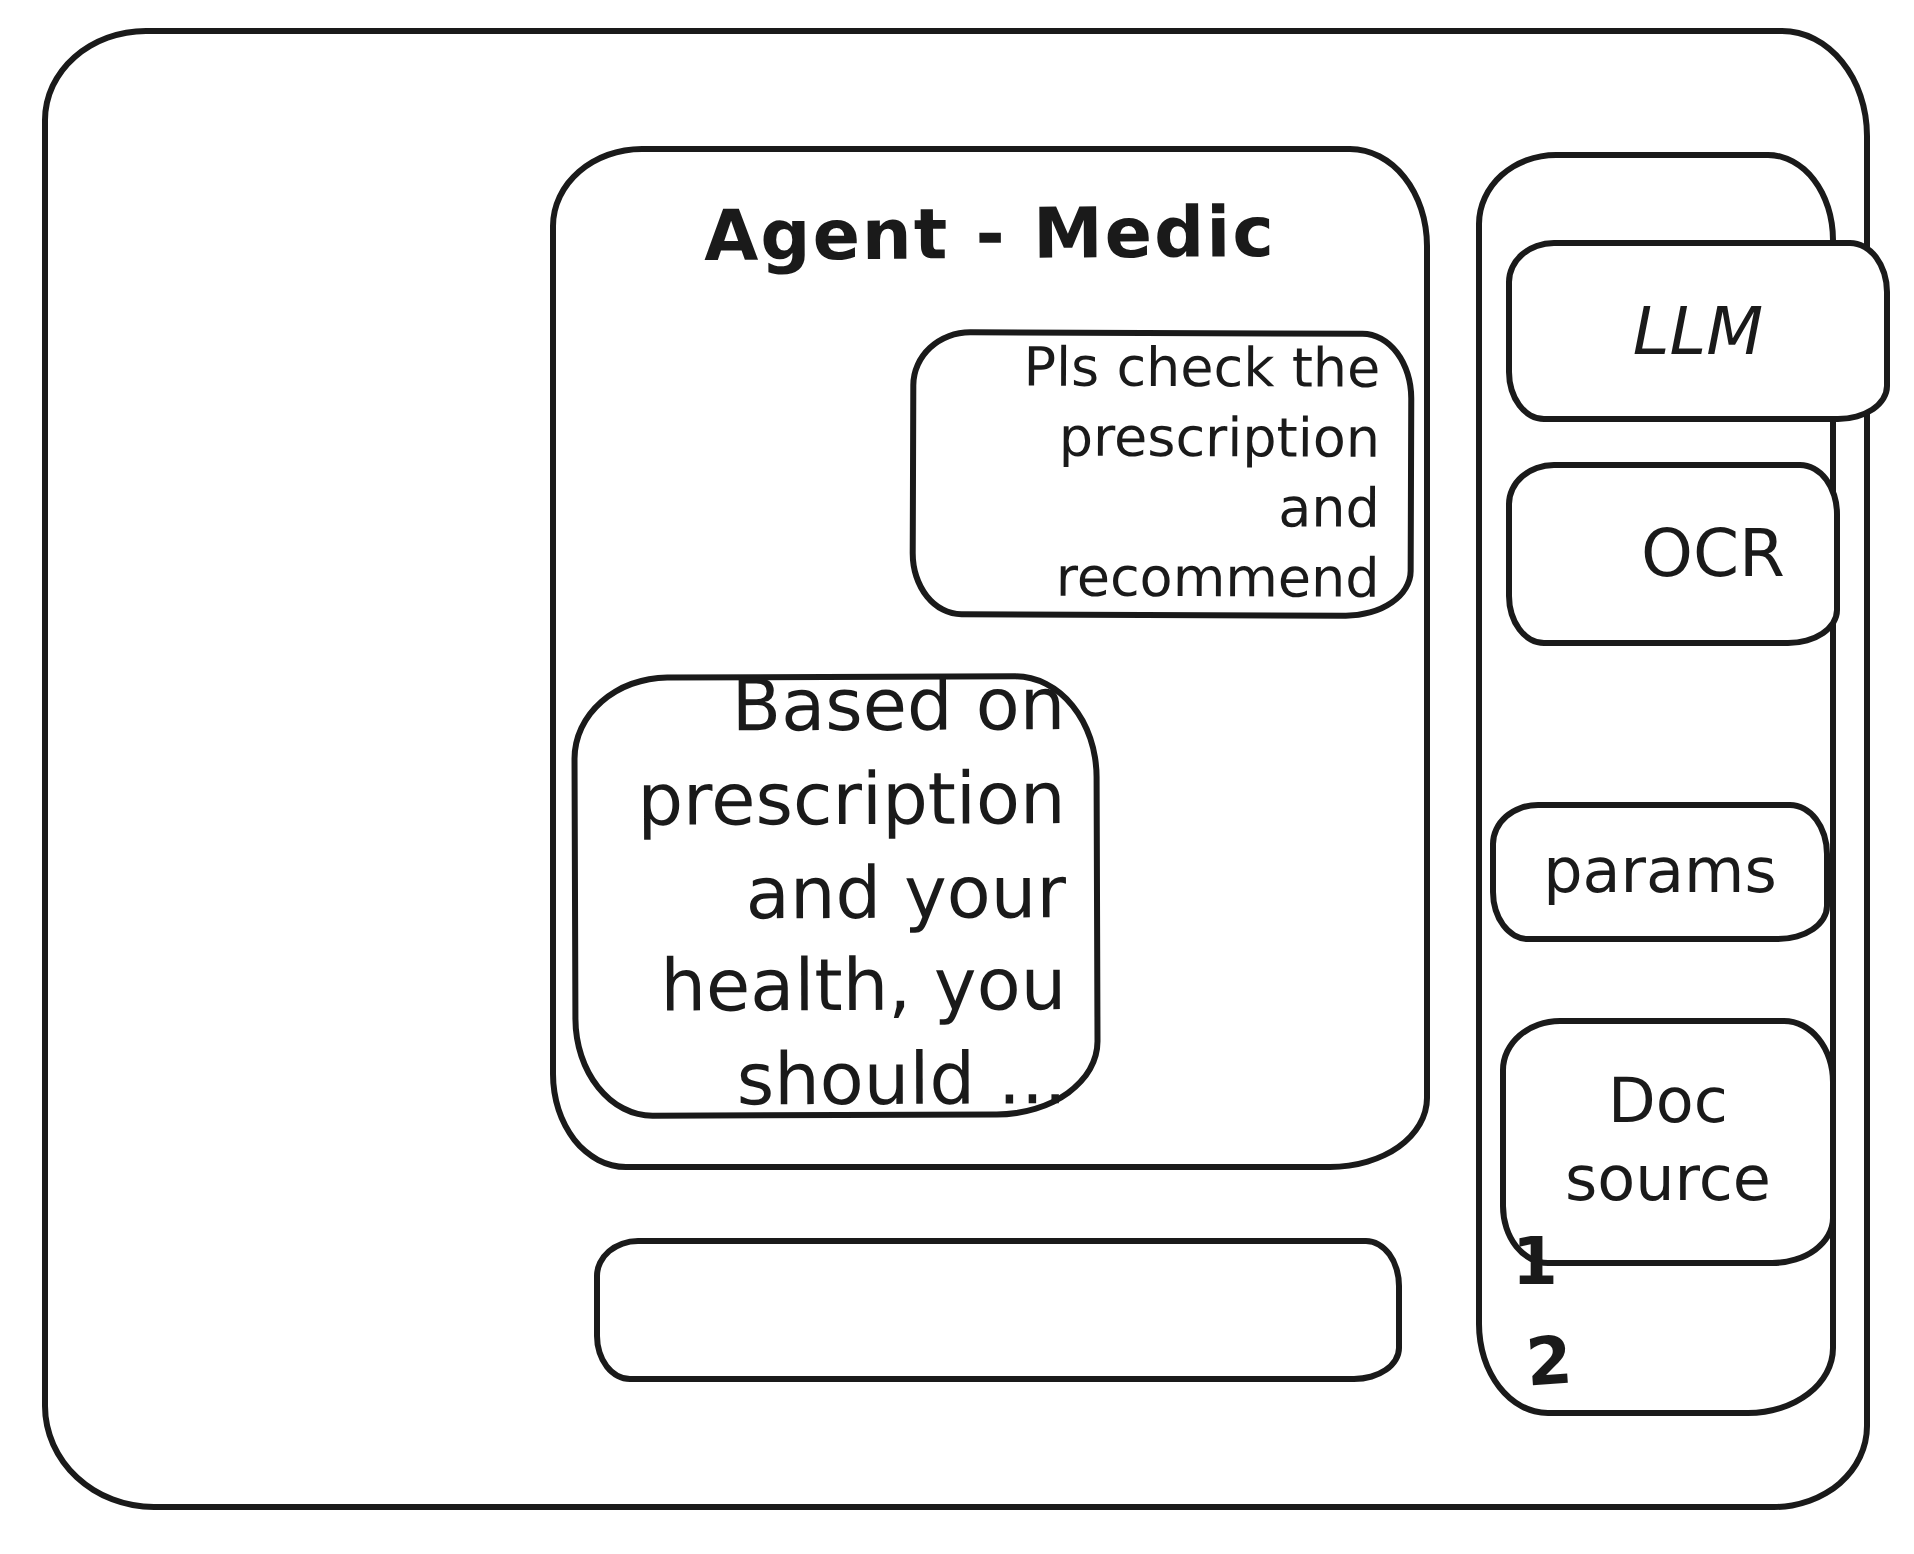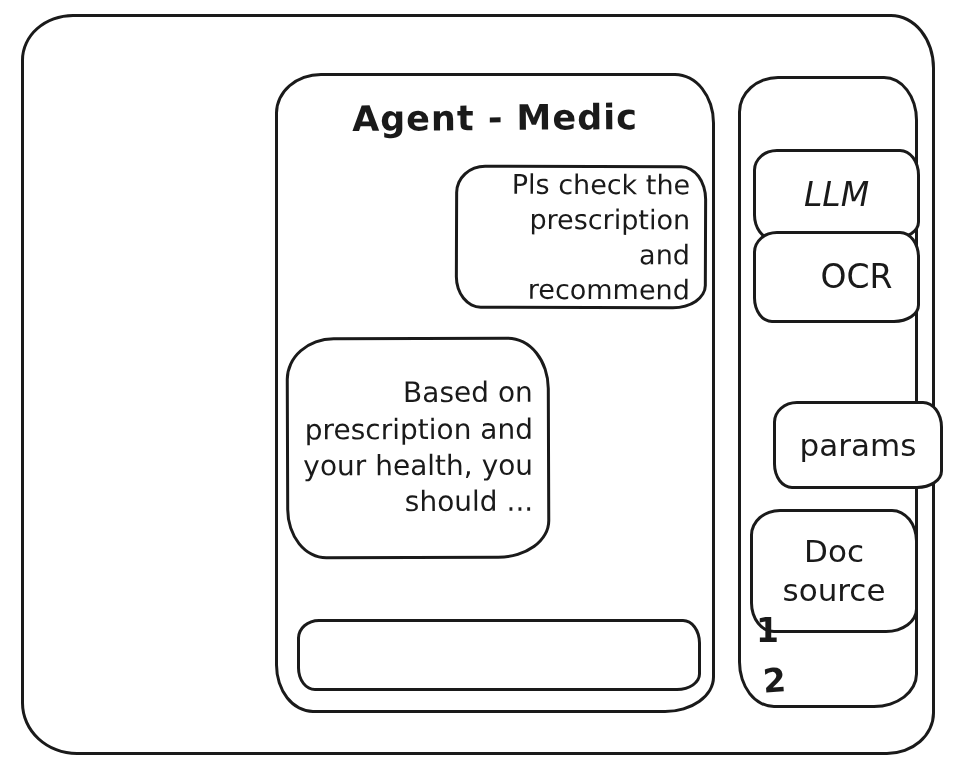--- a/index.html
+++ b/index.html
@@ -36,40 +36,40 @@
   }
 
   
   .history-panel{ left:37px; top:62px; width:226px; height:660px; }
   .history-title{ top:24px; }
   .hist-item-1{ left:25px; top:88px; width:188px; height:80px; transform:rotate(-0.3deg); }
   .hist-item-2{ left:17px; top:204px; width:188px; height:81px; transform:rotate(0.3deg); }
   .hist-item{ cursor:pointer; }
 
   
-  .chat-panel{ left:275px; top:73px; width:440px; height:640px; }
+  .chat-panel{ left:275px; top:73px; width:440px; height:512px; }
   .chat-title{ top:22px; }
   .bubble{
     position:absolute;
     border:3px solid var(--ink);
     background:var(--paper);
     display:flex; align-items:center; justify-content:center;
     text-align:right;
     line-height:1.3;
     padding:10px 14px;
   }
   .user-bubble{
     left:177px; top:89px; width:252px; height:144px;
     font-size:27px; font-weight:500;
     border-radius:30px 26px 34px 26px / 28px 34px 24px 32px;
     transform:rotate(0.2deg);
   }
   .agent-bubble{
     left:8px; top:261px; width:264px; height:222px;
-    font-size:28px; font-weight:500;
+    font-size:36px; font-weight:500;
     border-radius:48px 42px 52px 40px / 42px 52px 38px 50px;
     transform:rotate(-0.2deg);
   }
   .chat-input{
     position:absolute;
     left:19px; top:543px; width:404px; height:72px;
     border:3px solid var(--ink);
     border-radius:22px 18px 24px 18px / 19px 24px 17px 23px;
     background:var(--paper);
     font-family:"DejaVu Sans", sans-serif;
@@ -83,23 +83,23 @@
   .tool-btn{
     position:absolute;
     border:3px solid var(--ink);
     background:var(--paper);
     display:flex; align-items:center; justify-content:center;
     text-align:center;
     font-size:33px; font-weight:500;
     cursor:pointer;
     line-height:1.25;
   }
-  .llm-btn{ left:12px; top:41px; width:167px; height:91px; font-style:italic;margin-top:29px; }
+  .llm-btn{ left:12px; top:41px; width:192px; height:91px; font-style:italic; }
   .ocr-btn{ left:12px; top:152px; width:167px; height:92px;padding-left:40px; }
-  .params-btn{ left:4px; top:322px; width:170px; height:88px; font-size:31px;margin-left:28px; }
+  .params-btn{ left:4px; top:322px; width:170px; height:70px; font-size:31px; }
   .doc-btn{ left:9px; top:430px; width:168px; height:124px; font-size:31px; padding:4px 4px; }
   .doc-marker{
     position:absolute;
     font-size:33px; font-weight:600;
     z-index:2;
   }
   .marker-1{ left:15px; top:532px; }
   .marker-2{ left:22px; top:582px; transform:rotate(-4deg); }
 </style>
 </head>

